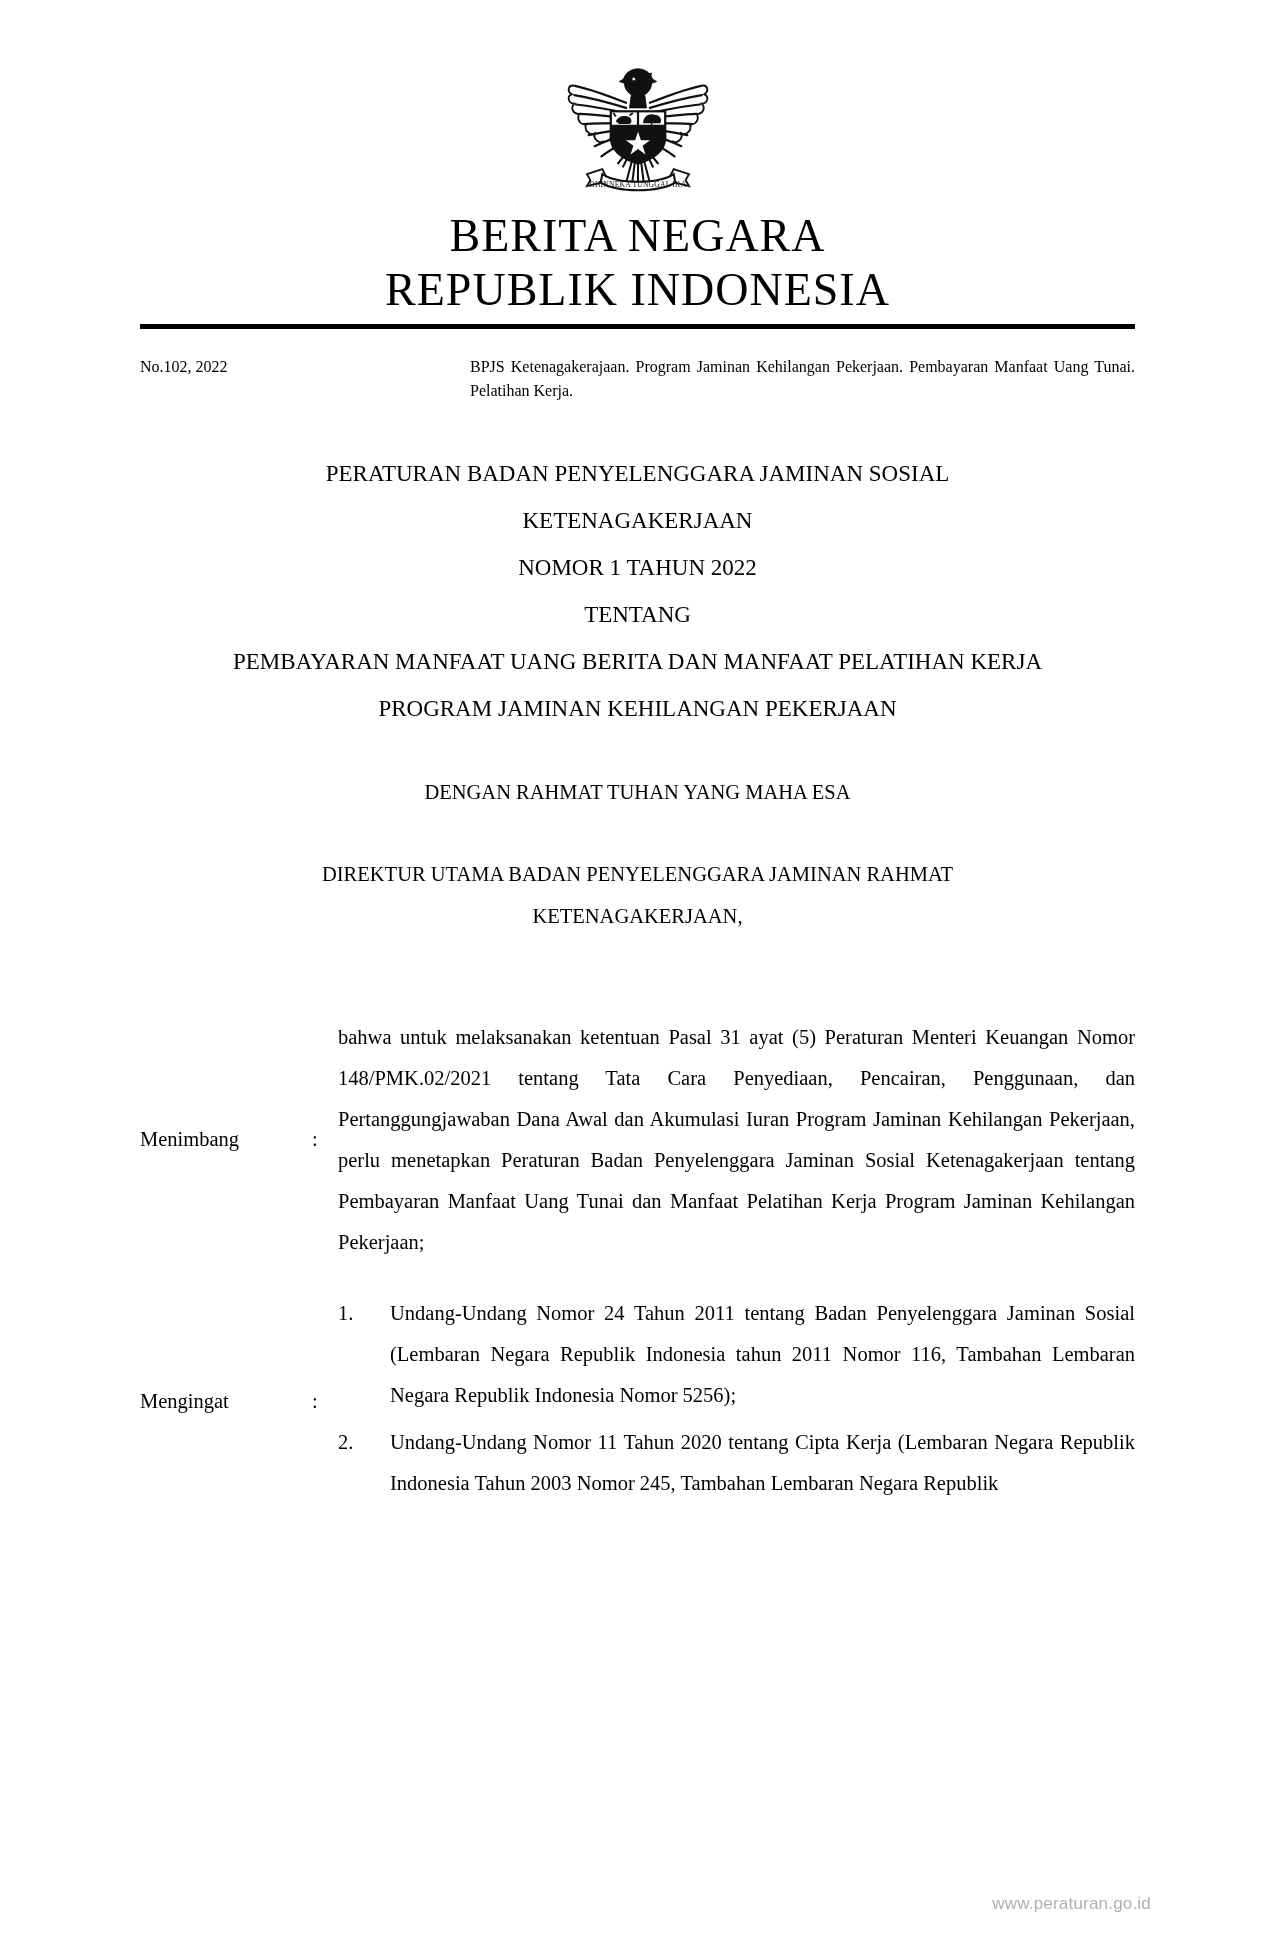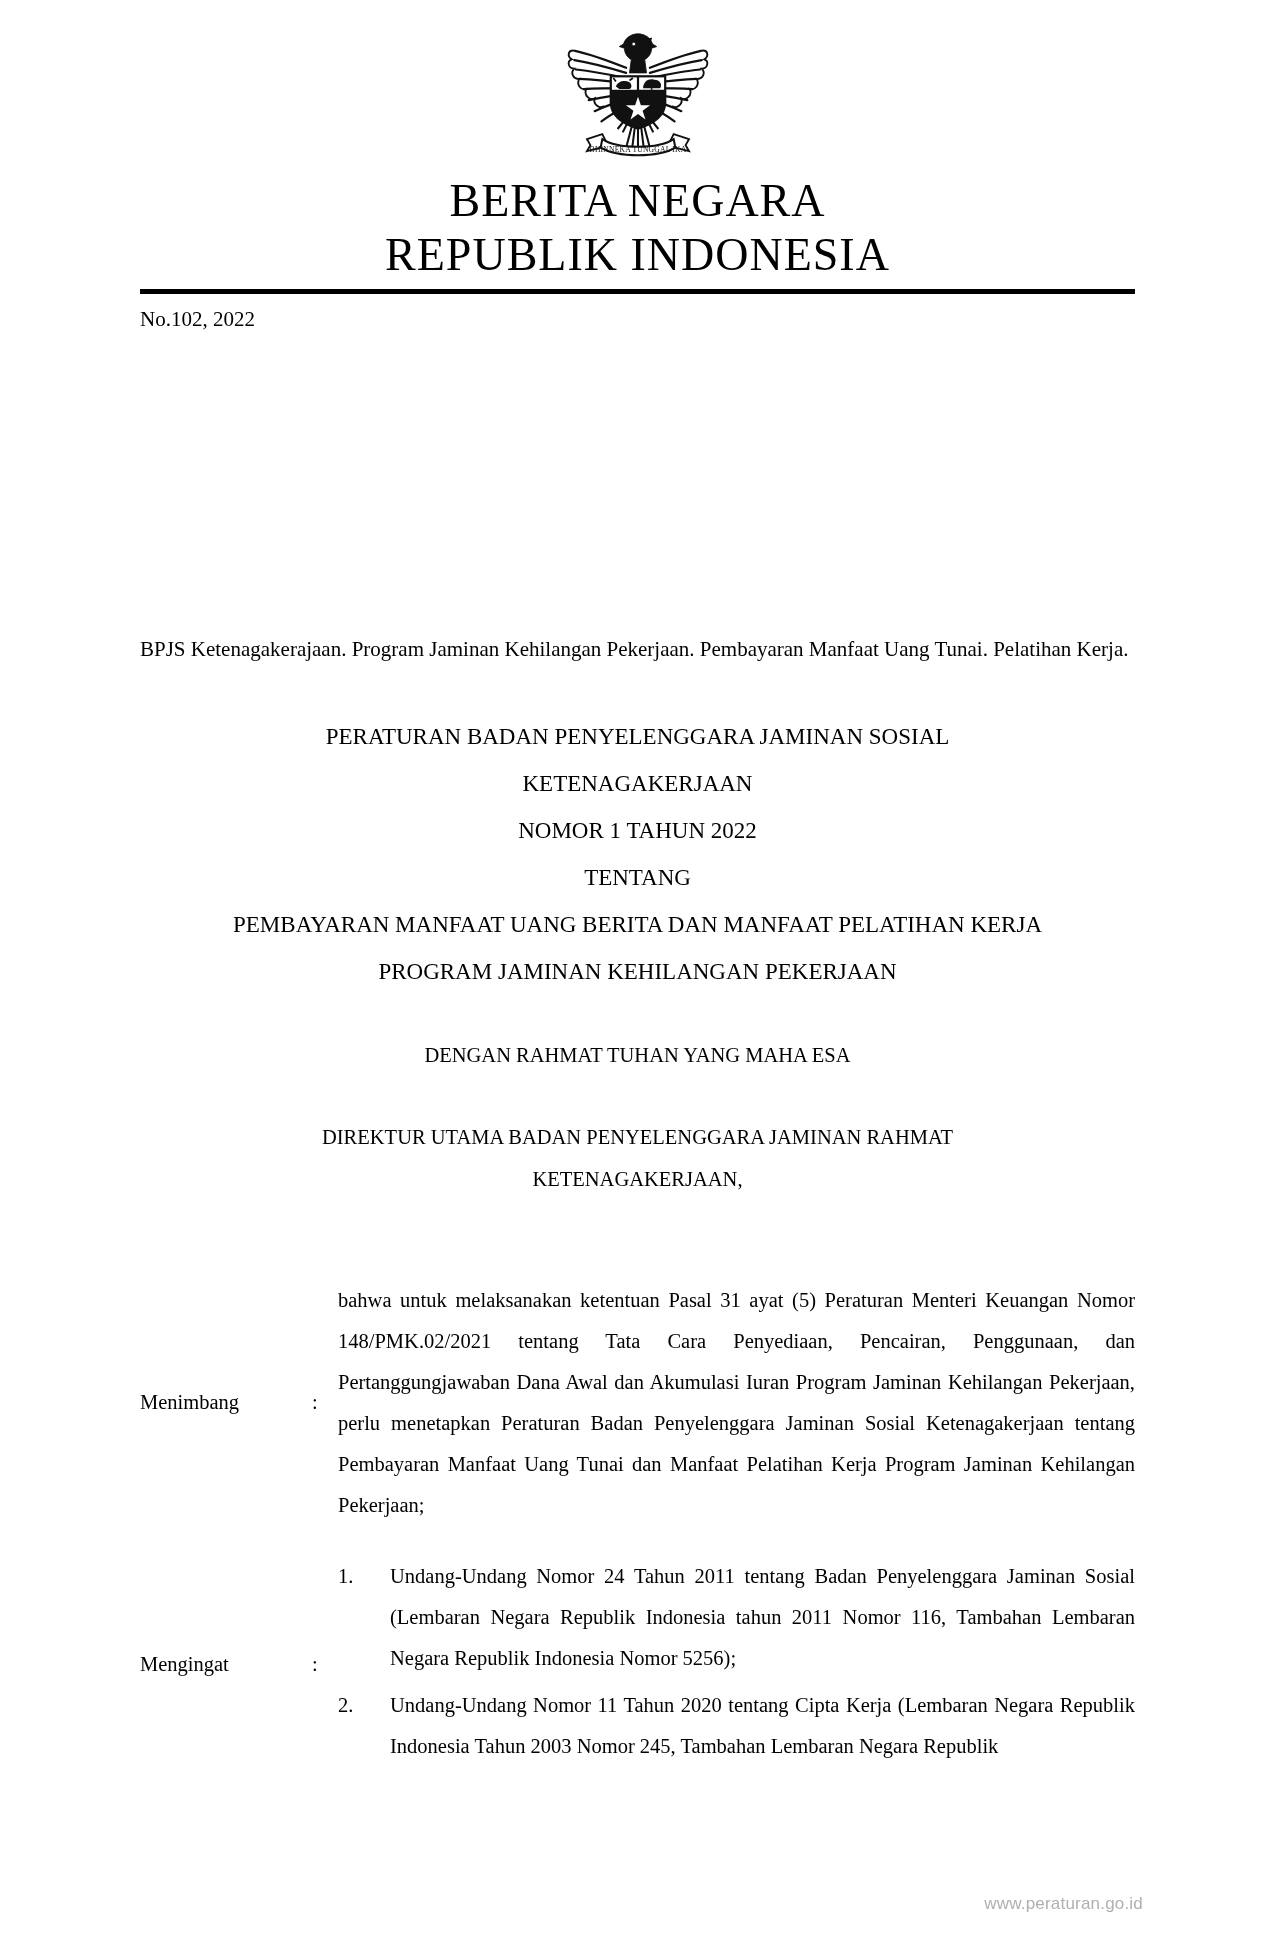--- a/index.html
+++ b/index.html
@@ -22,21 +22,21 @@
     height: 1950px;
     box-sizing: border-box;
     padding: 0 140px;
   }
 
   
   .emblem-wrap {
     width: 100%;
     display: flex;
     justify-content: center;
-    padding-top: 20px;
+    padding-top: 55px;
   }
   .emblem {
     width: 170px;
     height: 150px;
     display: block;
   }
 
   
   .masthead {
     text-align: center;
@@ -59,24 +59,23 @@
     border: none;
     border-top: 5px solid #000;
     margin: 10px 0 0 0;
     width: 100%;
   }
 
   
   .meta-row {
     display: flex;
     align-items: flex-start;
-    margin-top: 10px;
-    font-size: 21px;
+    margin-top: 26px;
+    font-size: 16px;
     line-height: 1.45;
-    flex-direction: column;
   }
   .meta-left {
     width: 330px;
     flex: 0 0 330px;
     white-space: nowrap;
   }
   .meta-right {
     flex: 1 1 auto;
     text-align: justify;
     text-align-last: left;
@@ -158,21 +157,21 @@
     flex: 1 1 auto;
     text-align: justify;
     text-align-last: left;
     line-height: 2.0;
     hyphens: none;
   }
 
   
   .footer {
     position: absolute;
-    right: 132px;
+    right: 124px;
     bottom: 36px;
     font-family: "Liberation Sans", "DejaVu Sans", sans-serif;
     font-size: 17px;
     color: #b0b0b0;
     letter-spacing: 0.2px;
   }
 </style>
 </head>
 <body>
 

